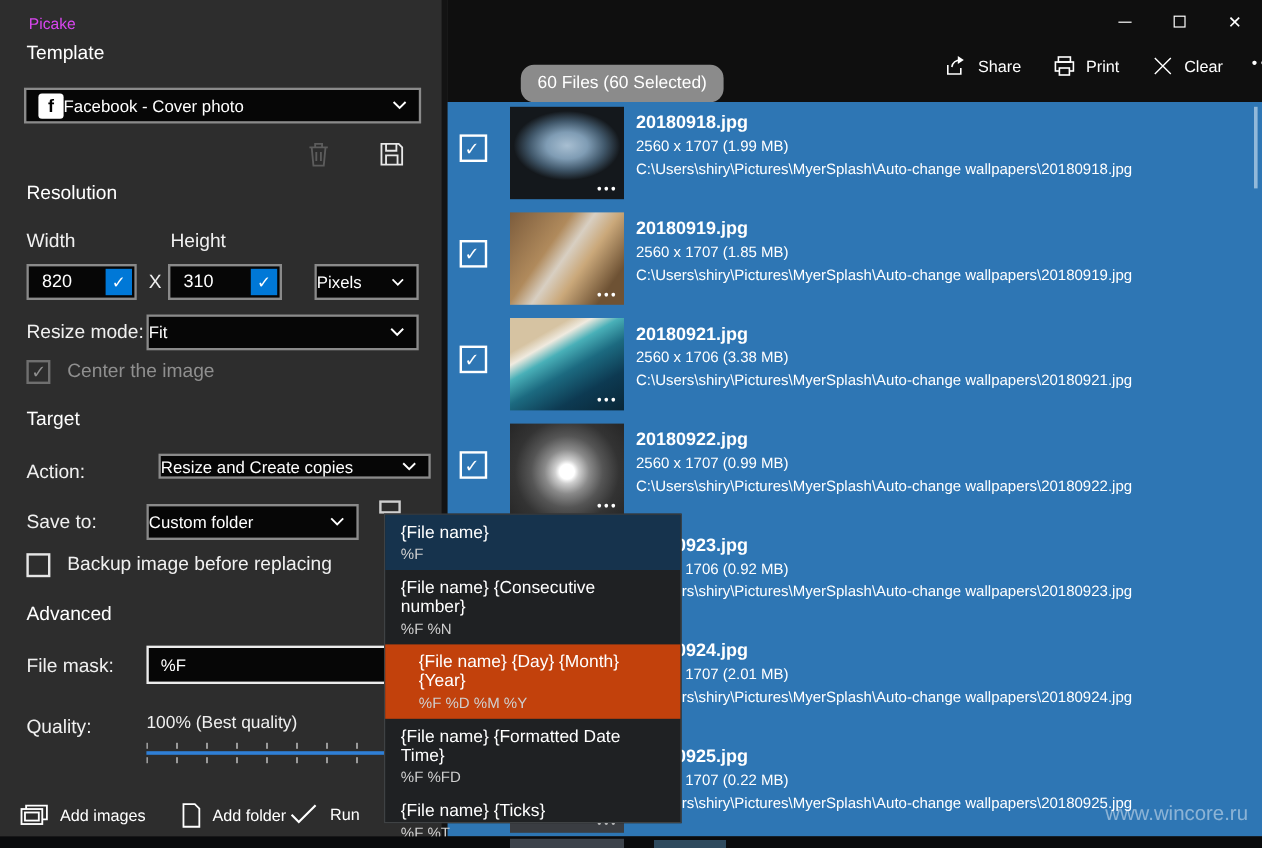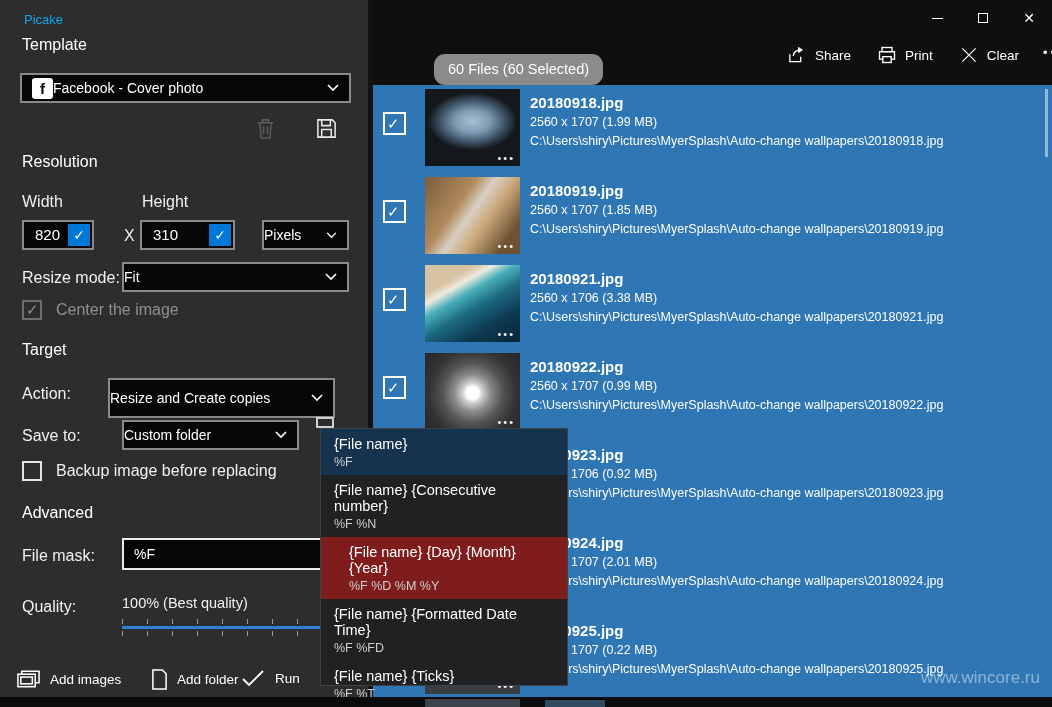--- a/index.html
+++ b/index.html
@@ -5,21 +5,21 @@
   * { margin:0; padding:0; box-sizing:border-box; }
   html,body { width:1052px; height:707px; }
   body {
     position:relative; overflow:hidden;
     background:#2d2d2d; color:#fff;
     font-family:"Liberation Sans", sans-serif;
   }
   .abs { position:absolute; }
 
   
-  .app-title { left:24px; top:12px; font-size:13px; color:#0ea5e9; }
+  .app-title { left:24px; top:12px; font-size:13px; color:#d946ef; }
   .win-controls { right:0; top:0; height:36px; display:flex; }
   .win-btn { width:46px; height:36px; display:flex; align-items:center; justify-content:center; color:#fff; }
   .glyph-min { width:11px; height:1px; background:#fff; }
   .glyph-max { width:10px; height:10px; border:1px solid #fff; }
   .glyph-close { font-size:14px; line-height:1; }
 
   
   .right-bg { left:373px; top:0; width:679px; height:697px; background:#0f0f0f; }
   .divider  { left:368px; top:0; width:5px; height:707px; background:#131313; }
   .bottom-strip { left:0; top:697px; width:1052px; height:10px; background:#0a0b0d; z-index:20; }
@@ -75,21 +75,21 @@
     background:repeating-linear-gradient(to right,#9a9a9a 0 1px,transparent 1px 25px); }
   .sliderline { width:230px; height:3px; background:#2f7fd6; margin:2px 0; }
   .footer-btn { display:flex; align-items:center; gap:9px; font-size:13.5px; color:#fff; }
   .browse-sliver { left:316px; top:417px; width:18px; height:11px; border:2px solid #cfcfcf; background:#2d2d2d; }
 
   
   .flyout { left:320px; top:428px; width:248px; height:258px; background:#1f2123;
     border:1px solid #3f4244; z-index:10; display:flex; flex-direction:column; justify-content:space-between; }
   .mitem { padding:7px 13px 6px 13px; flex:1; }
   .mitem.sel { background:#16334d; }
-  .mitem.hov { background:#7f1d1d;padding-left:28px; }
+  .mitem.hov { background:#c2410c;padding-left:28px; }
   .mlabel { font-size:14.5px; color:#fff; }
   .mcode { font-size:12.5px; color:#cfcfcf; margin-top:3px; }
 
   svg { stroke:currentColor; fill:none; stroke-width:1.6; }
 </style>
 </head>
 <body>
 
 <div class="abs right-bg"></div>
 <div class="abs divider"></div>
@@ -250,21 +250,21 @@
 <div class="abs" style="left:315px;top:117px;color:#e8e8e8">
   <svg width="23" height="23" viewBox="0 0 24 24">
     <path d="M3 3 h15 l3 3 v15 H3 z M7 3 v6 h9 V3 M7 21 v-8 h10 v8"></path>
   </svg>
 </div>
 
 <div class="abs h1" style="left:22px;top:153px">Resolution</div>
 <div class="abs lbl" style="left:22px;top:193px">Width</div>
 <div class="abs lbl" style="left:142px;top:193px">Height</div>
 
-<div class="abs numbox" style="left:22px;top:220px;width:72px;height:30px">
+<div class="abs numbox" style="left:22px;top:220px;width:92px;height:30px">
   <span class="val">820</span>
   <span class="cb">✓</span>
 </div>
 <div class="abs lbl" style="left:124px;top:227px">X</div>
 <div class="abs numbox" style="left:140px;top:220px;width:95px;height:30px">
   <span class="val">310</span>
   <span class="cb">✓</span>
 </div>
 <div class="abs select" style="left:262px;top:220px;width:87px;height:30px">
   <span class="sel-text">Pixels</span>
@@ -283,21 +283,21 @@
 
 <div class="abs checkline" style="left:22px;top:300px;color:#8f8f8f">
   <span class="cbx disabled-cb">
       <span class="mk">✓</span>
     </span>
   <span class="lbl" style="color:#8f8f8f">Center the image</span>
 </div>
 
 <div class="abs h1" style="left:22px;top:341px">Target</div>
 <div class="abs lbl" style="left:22px;top:385px">Action:</div>
-<div class="abs select" style="left:108px;top:378px;width:227px;height:40px">
+<div class="abs select" style="left:132px;top:378px;width:227px;height:21px">
   <span class="sel-text">Resize and Create copies</span>
   <svg class="chev" width="12" height="8" viewBox="0 0 12 8">
       <path d="M1 1 L6 6 L11 1"></path>
     </svg>
 </div>
 <div class="abs lbl" style="left:22px;top:427px">Save to:</div>
 <div class="abs select" style="left:122px;top:420px;width:177px;height:30px">
   <span class="sel-text">Custom folder</span>
   <svg class="chev" width="12" height="8" viewBox="0 0 12 8">
       <path d="M1 1 L6 6 L11 1"></path>

